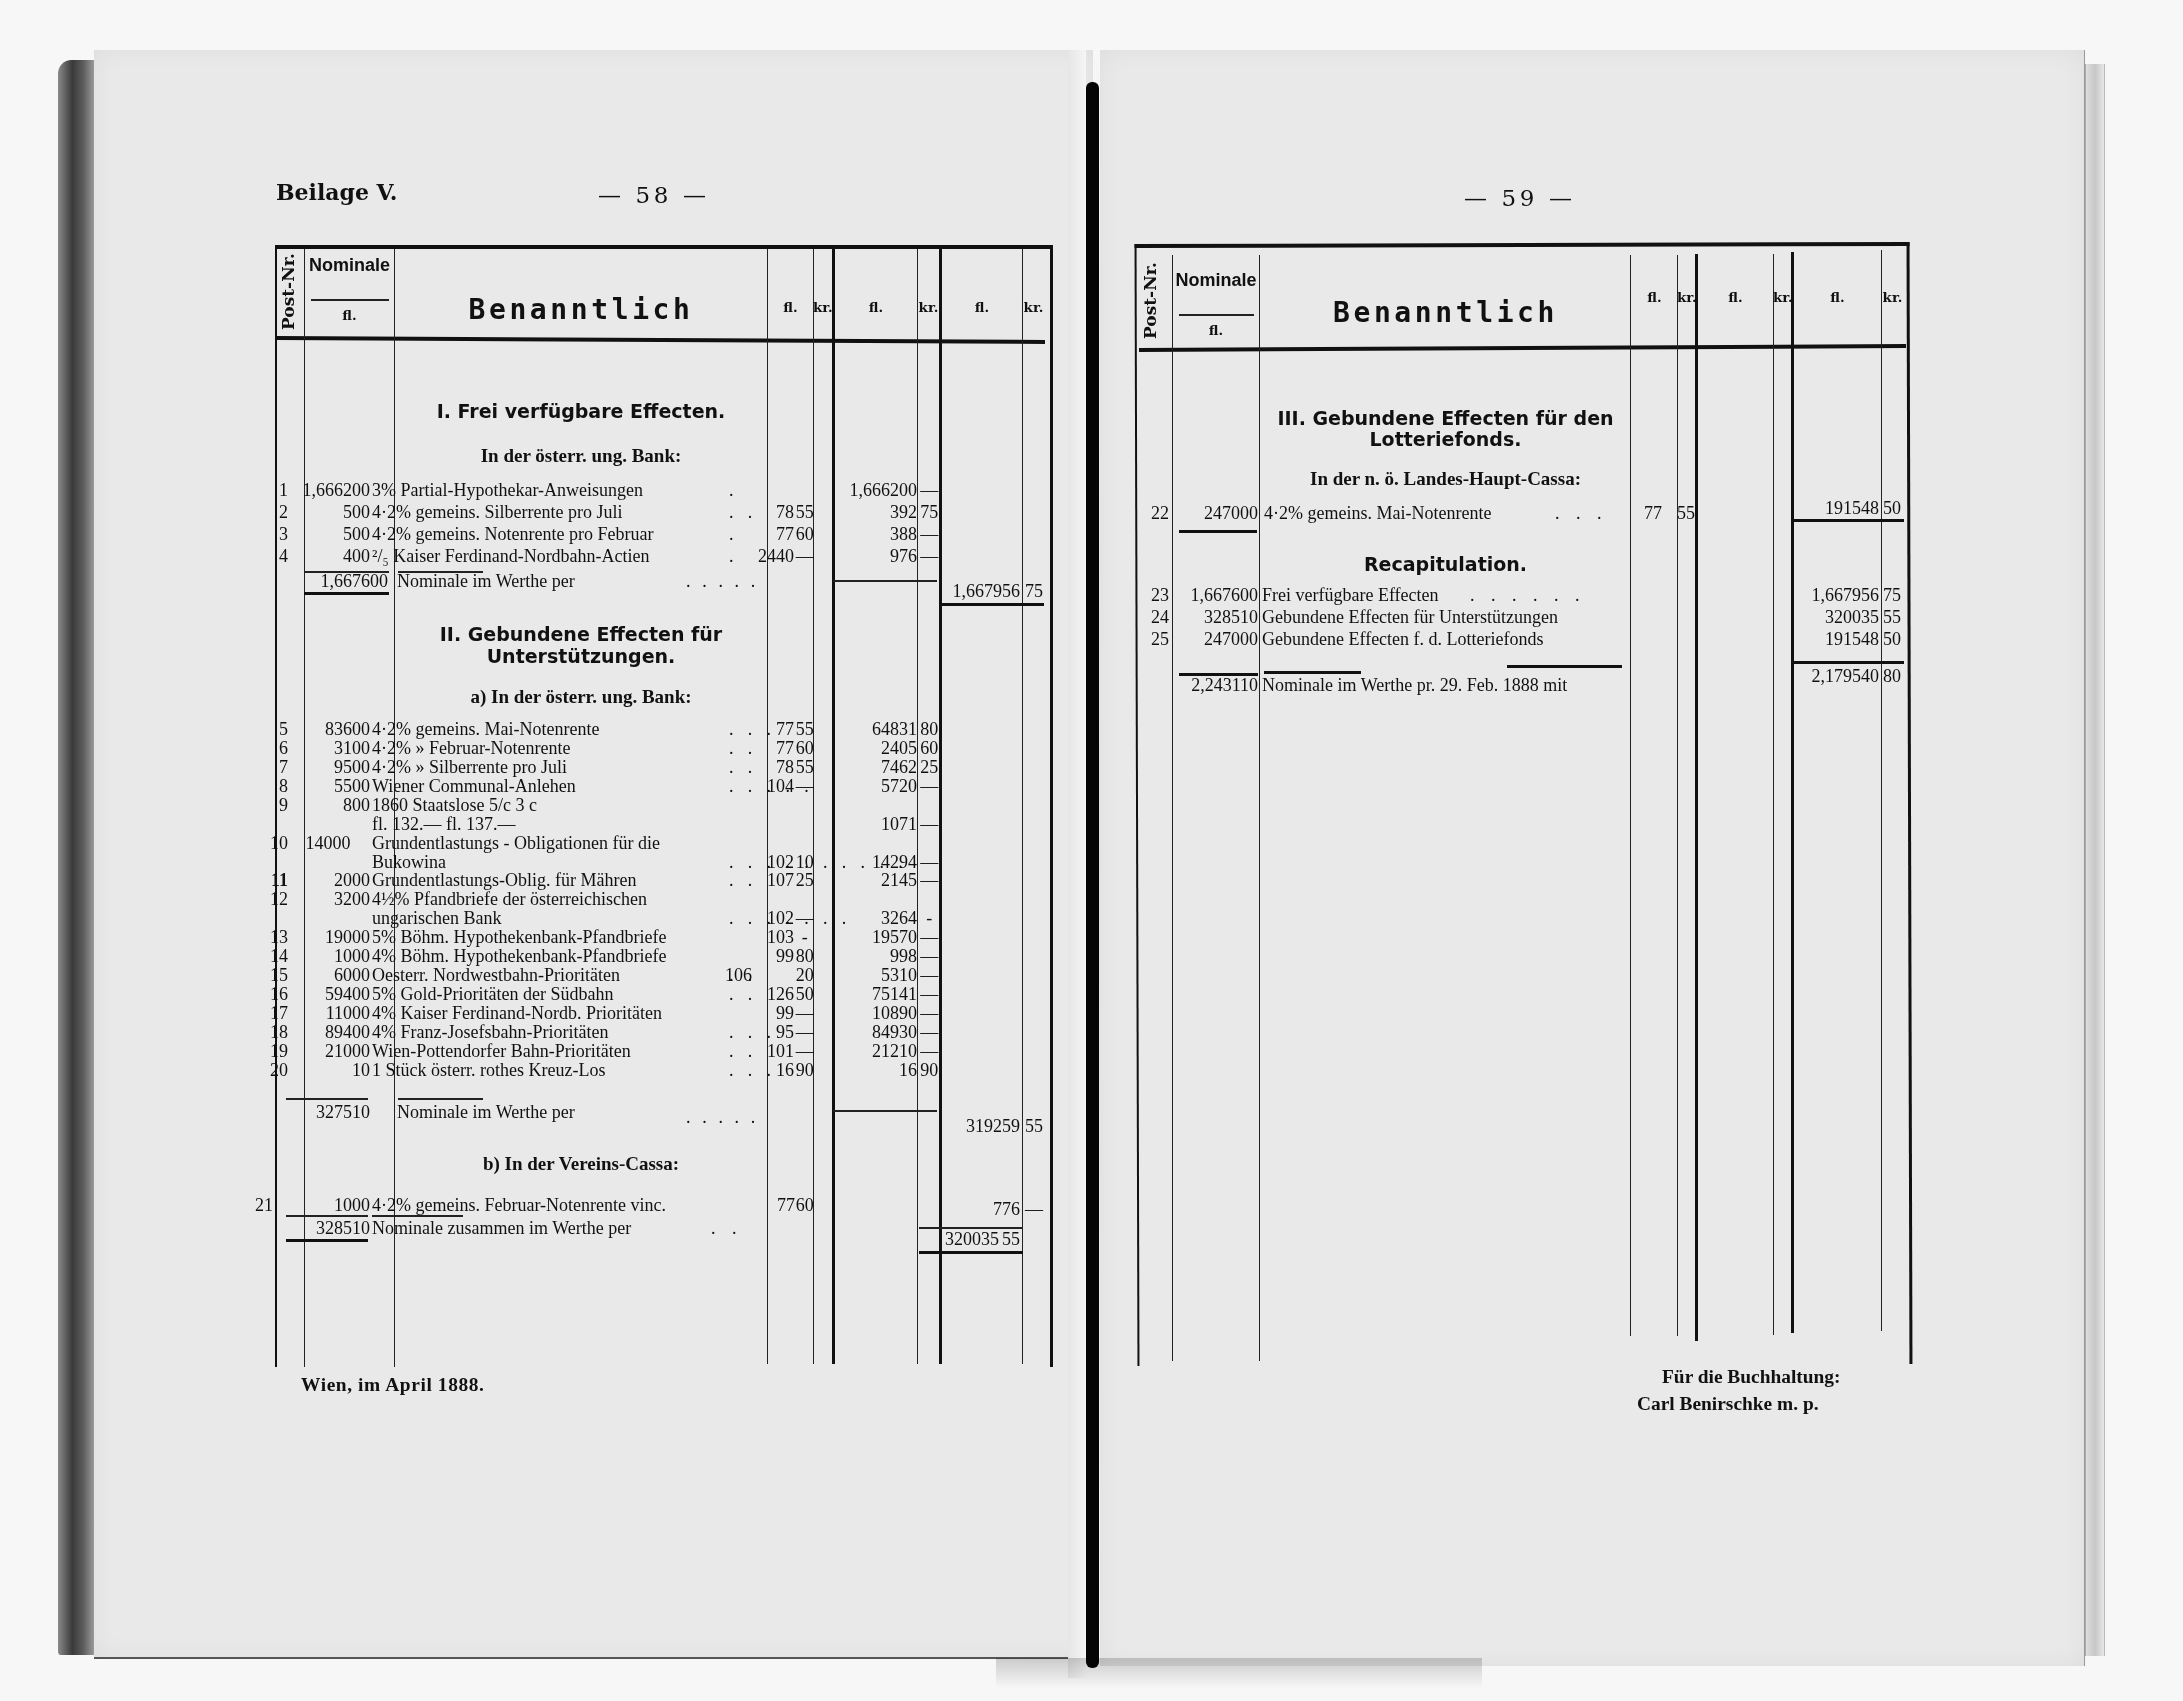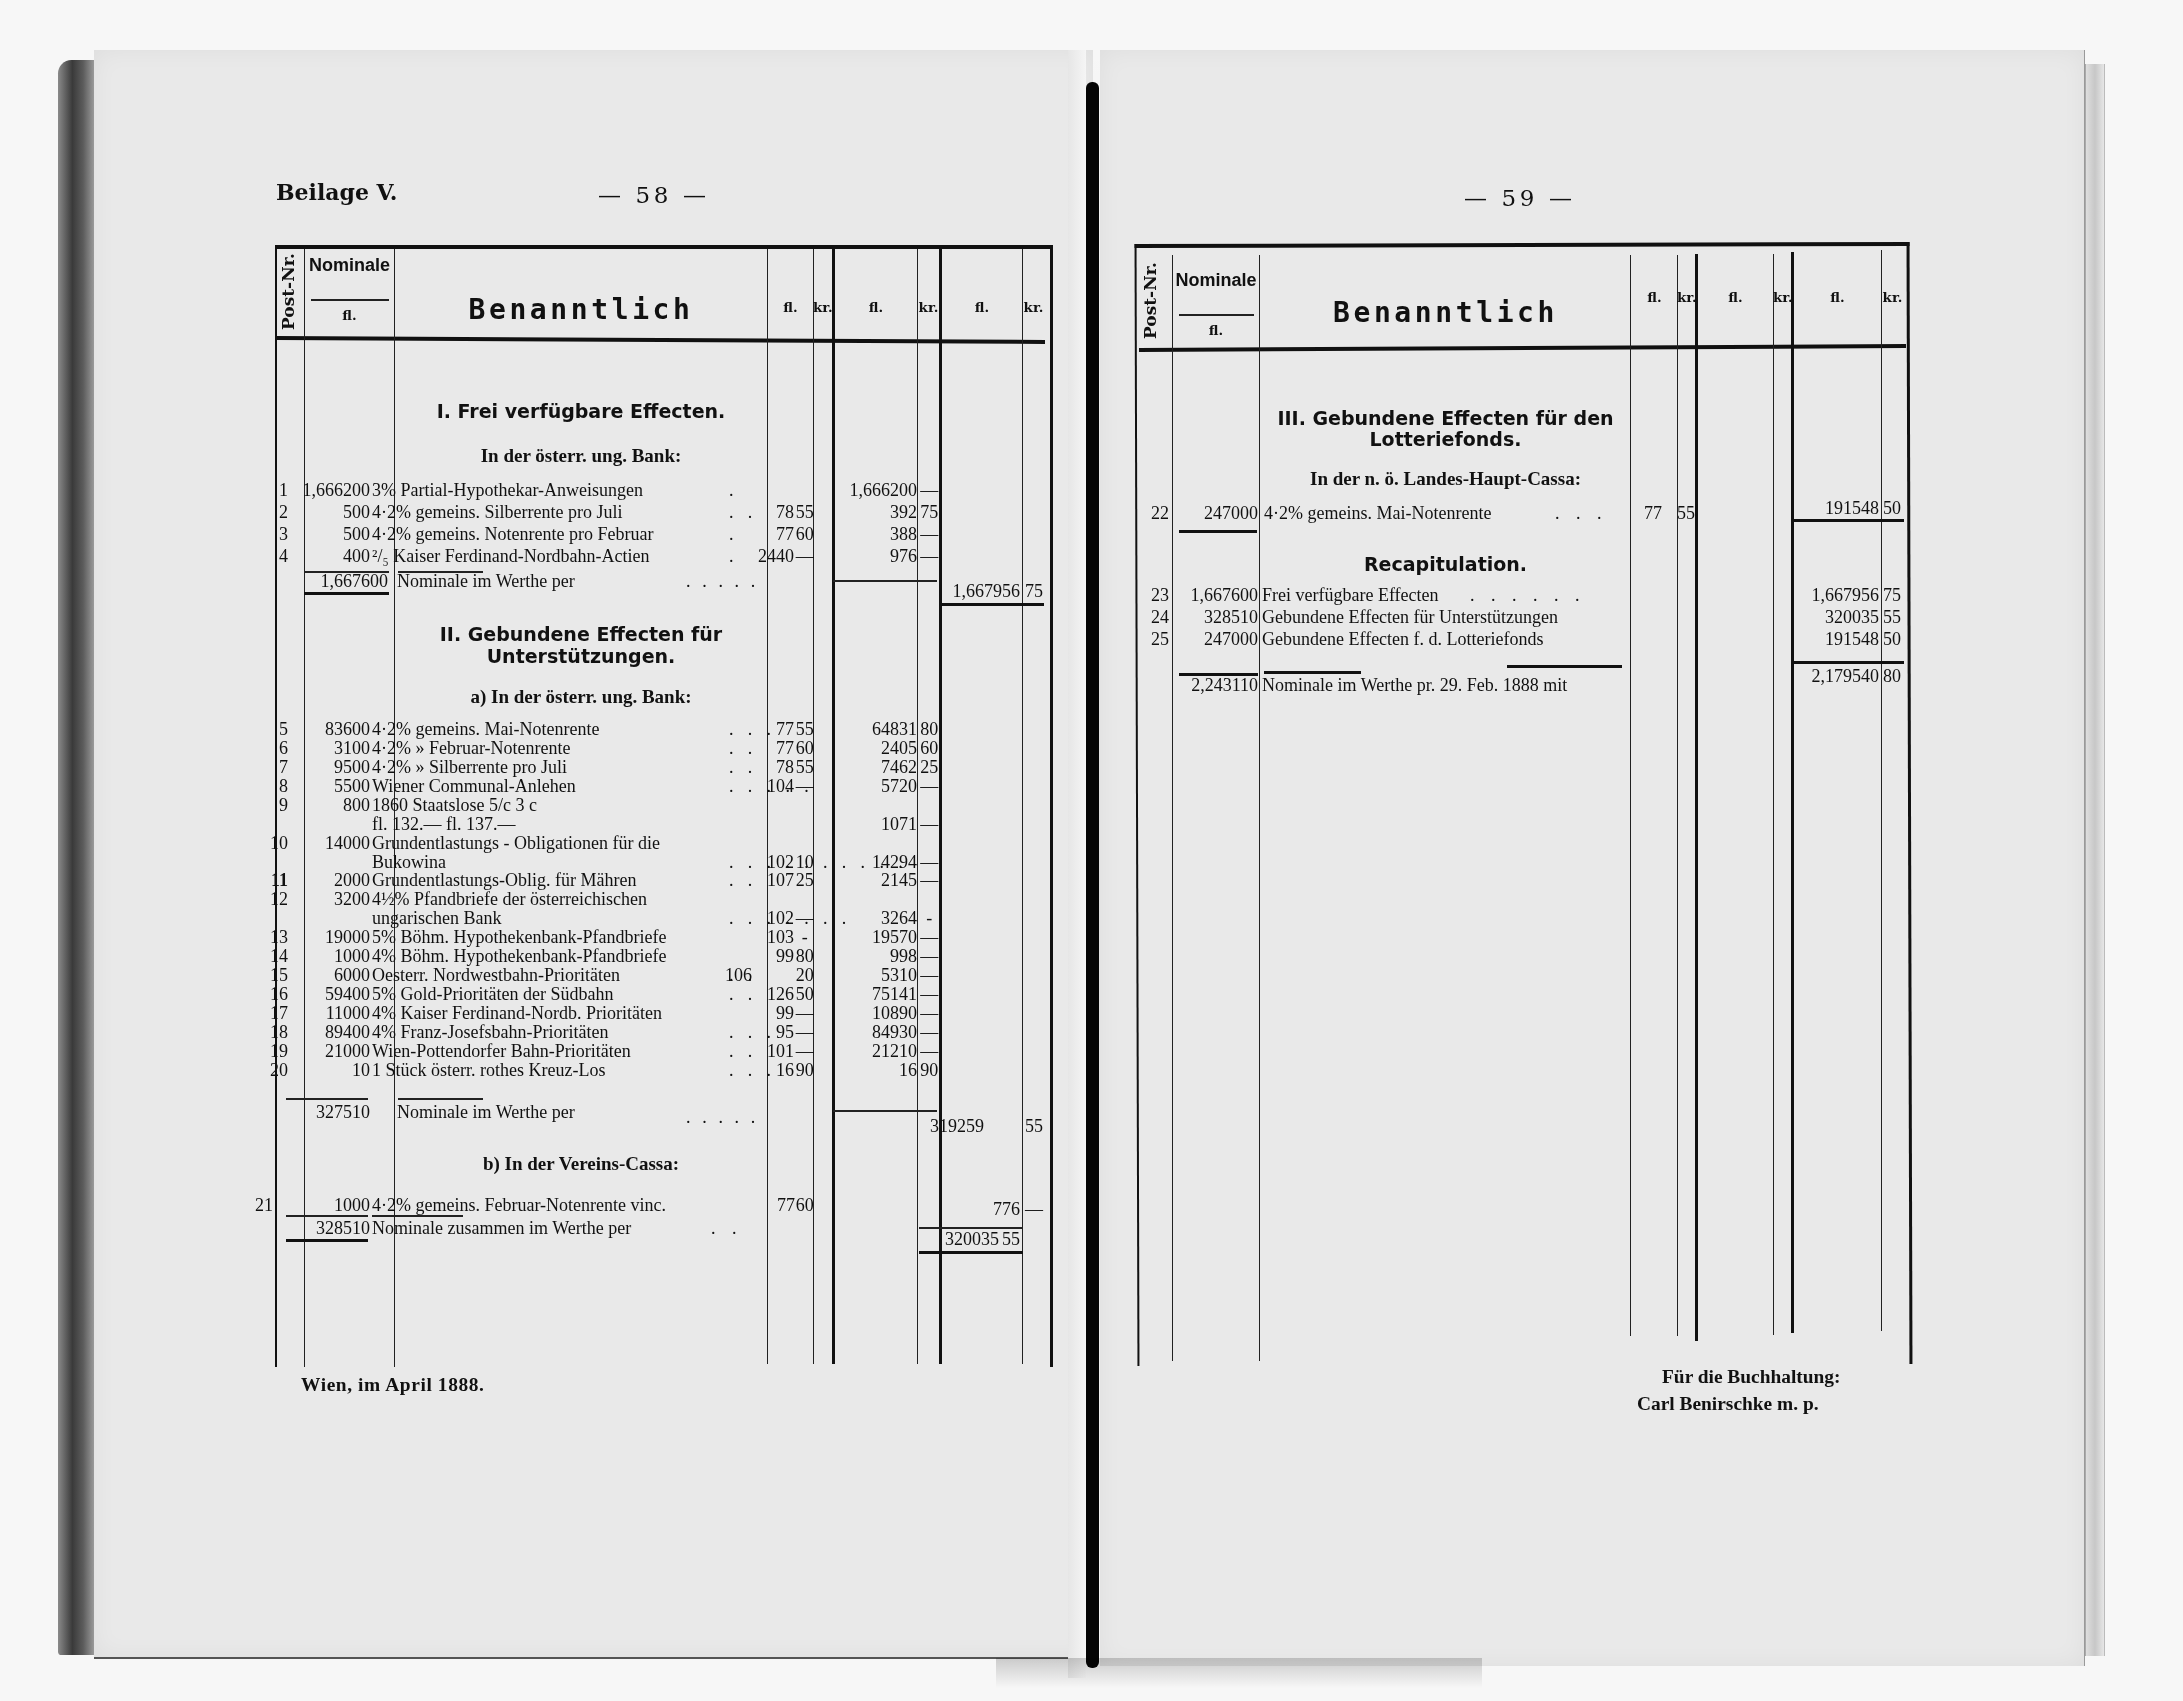--- a/index.html
+++ b/index.html
@@ -222,21 +222,21 @@
       <span class="num" style="position: absolute; left: 286px; width: 84px;"></span>
       <span class="" style="position: absolute; left: 372px;">fl. 132.—   fl. 137.—</span>
       <span class="" style="position: absolute; left: 729px; letter-spacing: 4.9px;"></span>
       <span class="num" style="position: absolute; left: 753px; width: 41px;"></span>
       <span class="cell-c" style="position: absolute; left: 795px; width: 19.4px;"></span>
       <span class="num" style="position: absolute; left: 817px; width: 100px;">1071</span>
       <span class="cell-c" style="position: absolute; left: 919px; width: 20.7px;">—</span>
     </div>
     <div class="row" style="top: 834px; left: 0px;">
       <span class="num" style="position: absolute; left: 267px; width: 21px;">10</span>
-      <span class="num" style="position: absolute; left: 286px; width: 84px;">14000</span>
+      <span class="num" style="position: absolute; left: 286px; width: 84px; text-align: center;">14000</span>
       <span class="" style="position: absolute; left: 372px;">Grundentlastungs - Obligationen für die</span>
       <span class="" style="position: absolute; left: 729px; letter-spacing: 4.9px;"></span>
       <span class="num" style="position: absolute; left: 753px; width: 41px;"></span>
       <span class="cell-c" style="position: absolute; left: 795px; width: 19.4px;"></span>
       <span class="num" style="position: absolute; left: 817px; width: 100px;"></span>
       <span class="cell-c" style="position: absolute; left: 919px; width: 20.7px;"></span>
     </div>
     <div class="row" style="top: 853px; left: 0px;">
       <span class="num" style="position: absolute; left: 267px; width: 21px;"></span>
       <span class="num" style="position: absolute; left: 286px; width: 84px;"></span>
@@ -361,21 +361,21 @@
 
 <div class="uline" style="left:286px;top:1098px;width:82px;"></div>
 <div class="uline" style="left:398px;top:1098px;width:85px;"></div>
 <div class="row" style="top:1103px;left:0;">
   <span class="num" style="left:286px;width:84px;">327510</span>
   <span style="position:absolute;left:397px;">Nominale im Werthe per</span>
   <span style="position:absolute;left:686px;letter-spacing:3.6px;top:4.9px;">. . . . .</span>
 </div>
 <div class="uline" style="left:833px;top:1110px;width:104px;"></div>
 <div class="row" style="top:1117px;left:0;">
-  <span class="num" style="left:892px;width:80px;padding-left:12px;">319259</span>
+  <span class="num" style="left:940px;width:80px;">319259</span>
   <span class="cell-c" style="left:1023px;width:22px;">55</span>
 </div>
 
 <div class="sub" style="left:395px;top:1153px;width:372px;">b) In der Vereins-Cassa:</div>
 <div class="row" style="top:1196px;left:0;">
   <span class="num" style="left:255px;width:18px;">21</span>
   <span class="num" style="left:286px;width:84px;">1000</span>
   <span style="position:absolute;left:372px;">4·2% gemeins. Februar-Notenrente vinc.</span>
   <span class="num" style="left:768px;width:27px;">77</span>
   <span class="cell-c" style="left:795px;width:19.4px;">60</span>

